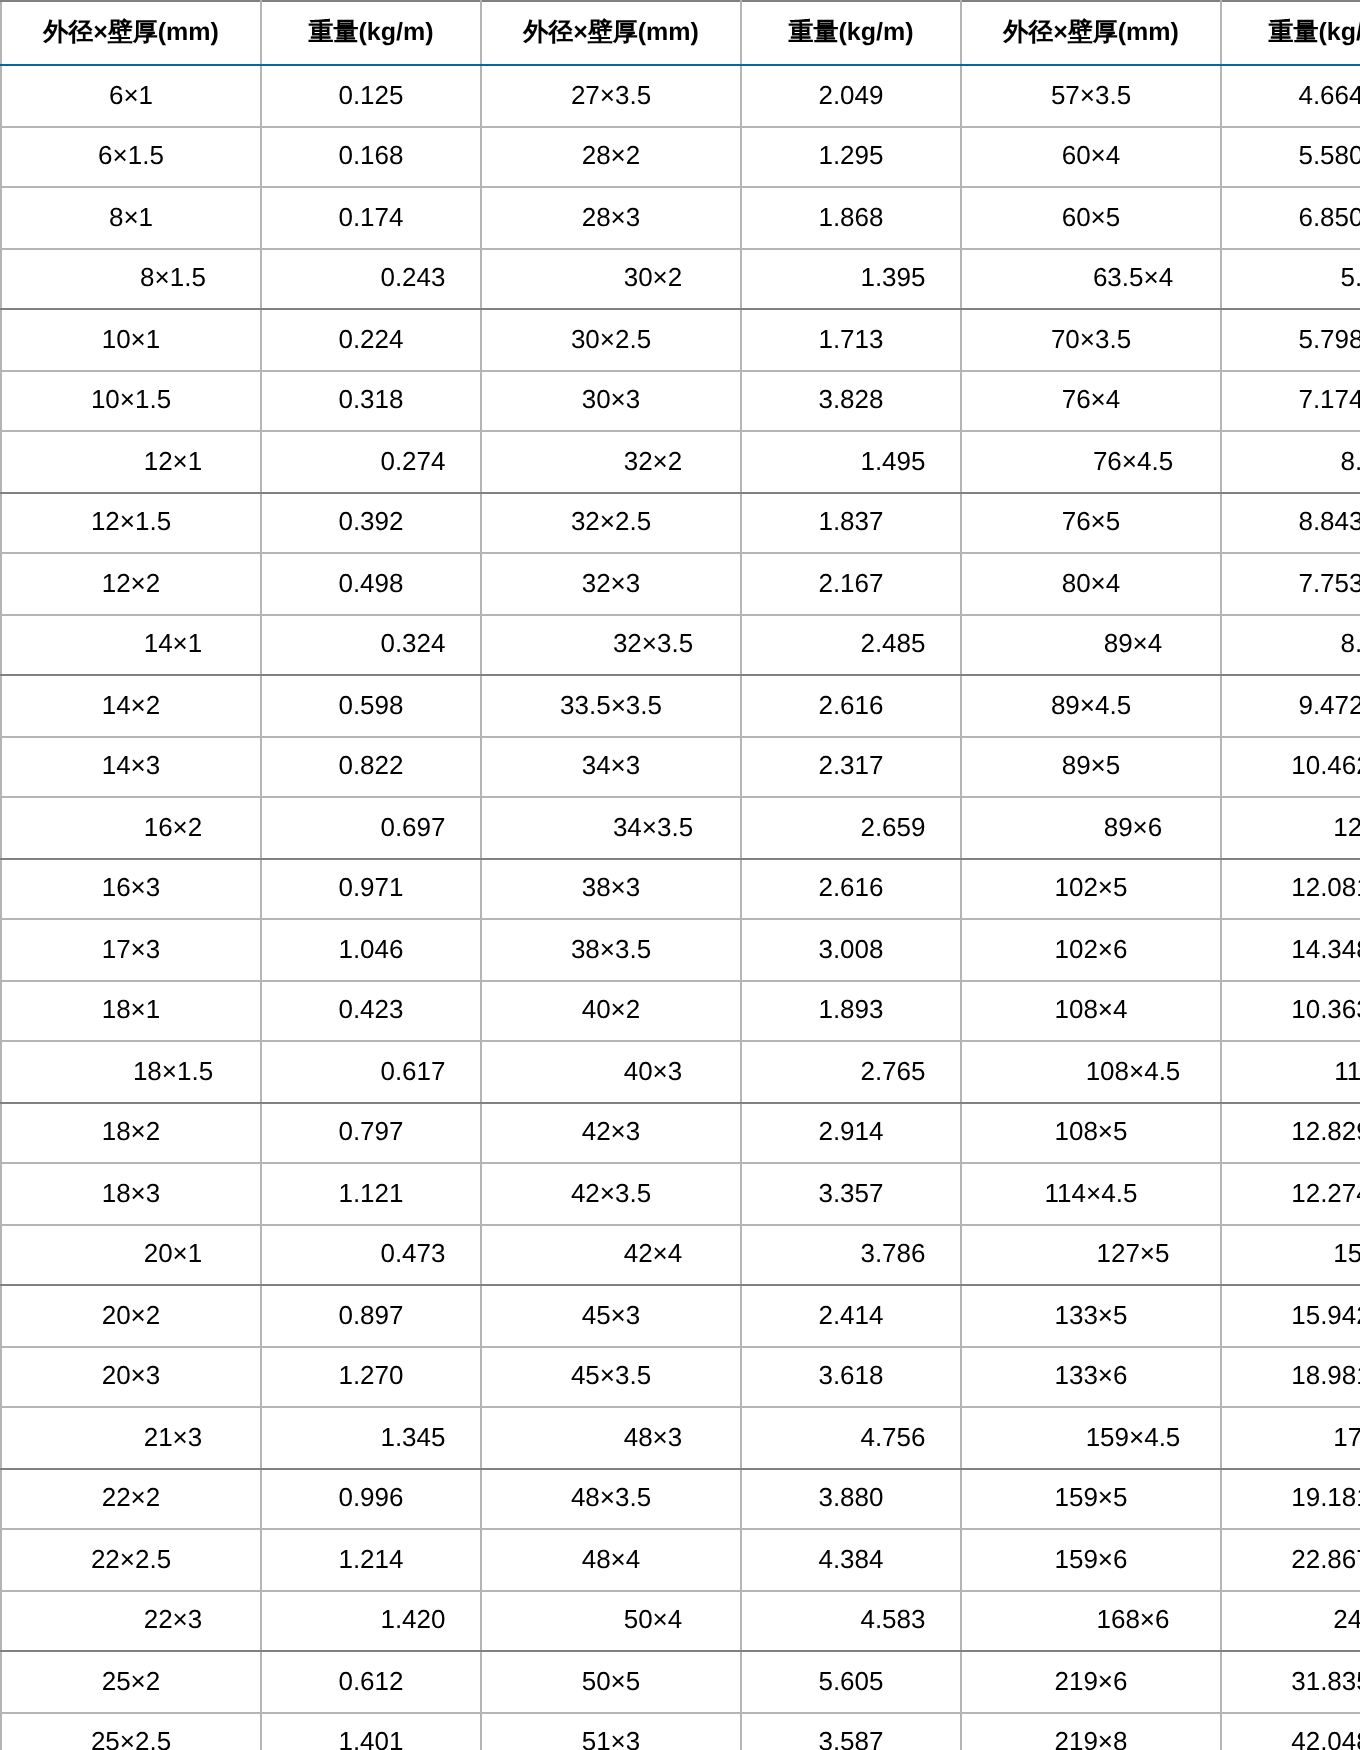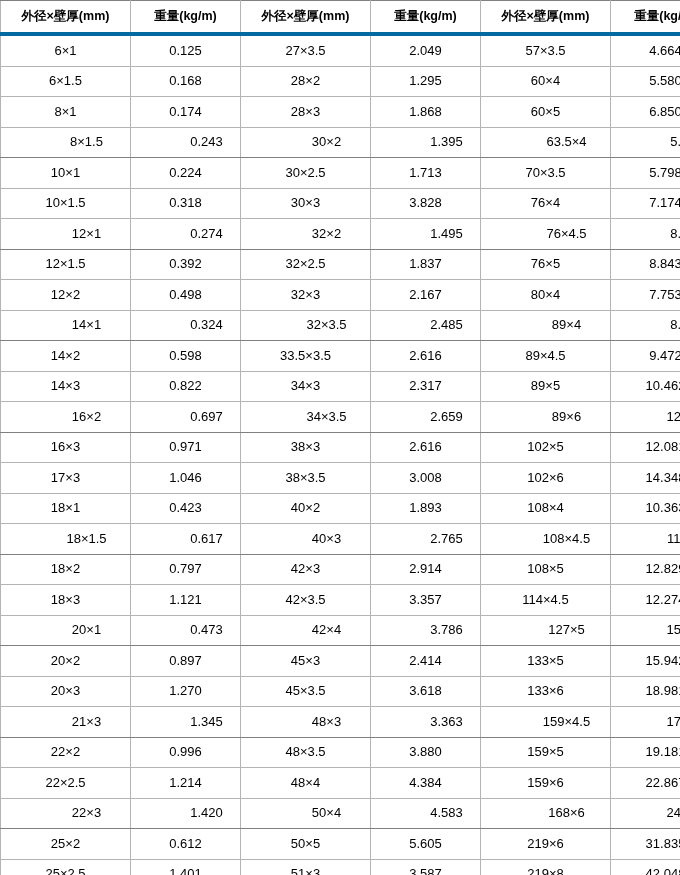--- a/index.html
+++ b/index.html
@@ -34,21 +34,21 @@
     font-weight: bold;
     height: 31px;
   }
   #spec-table col.c-spec { width: 130px; }
   #spec-table col.c-wt   { width: 110px; }
   #spec-table tbody tr.group-end td {
     border-bottom: 1px solid #808080;
     padding-left: 42px;
   }
   #spec-table thead tr th {
-    border-bottom: 4px solid #0369a1;
+    border-bottom: 1px solid #0369a1;
     border-top: 1px solid #808080;
   }
 </style>
 </head>
 <body>
 
 <table id="spec-table">
   <colgroup>
     <col class="c-spec">
       <col class="c-wt">
@@ -241,21 +241,21 @@
         <td>1.270</td>
         <td>45×3.5</td>
         <td>3.618</td>
         <td>133×6</td>
         <td>18.981</td>
       </tr>
       <tr class="group-end">
         <td>21×3</td>
         <td>1.345</td>
         <td>48×3</td>
-        <td>3.363</td>
+        <td>4.756</td>
         <td>159×4.5</td>
         <td>17.319</td>
       </tr>
       <tr>
         <td>22×2</td>
         <td>0.996</td>
         <td>48×3.5</td>
         <td>3.880</td>
         <td>159×5</td>
         <td>19.181</td>

